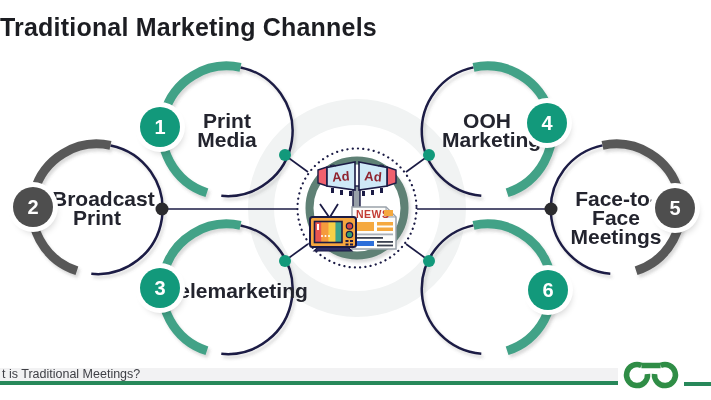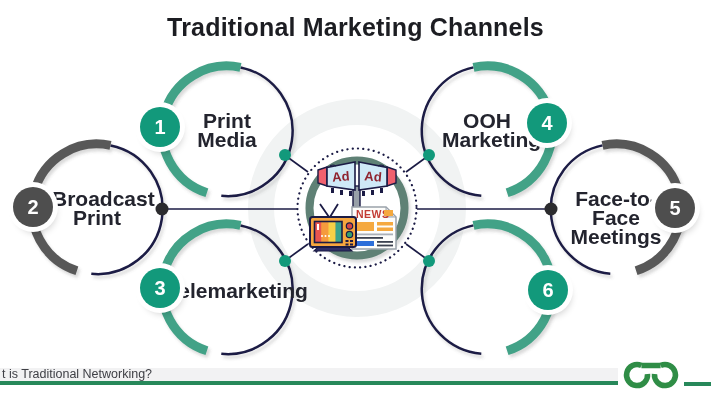--- a/index.html
+++ b/index.html
@@ -1,18 +1,18 @@
 <!DOCTYPE html>
 <html><head>
 <meta charset="utf-8">
 <style>
   html,body{margin:0;padding:0;background:#fff;}
   .canvas{position:relative;width:711px;height:400px;background:#ffffff;overflow:hidden;
           font-family:"Liberation Sans",sans-serif;}
-  .title{position:absolute;top:13px;left:0;width:100%;text-align:center;
+  .title{position:absolute;top:13px;left:0;width:100%;text-align:left;
          font-size:25px;font-weight:bold;color:#1c1d22;letter-spacing:.2px;}
   .diagram-svg{position:absolute;left:0;top:0;}
   .label{position:absolute;text-align:center;font-weight:bold;font-size:21px;
          color:#23242e;line-height:19px;}
   .badge{position:absolute;width:40px;height:40px;border-radius:50%;
          display:flex;align-items:center;justify-content:center;
          color:#fff;font-size:20px;font-weight:bold;
          box-shadow:0 0 0 5px #fff,3px 6px 7px rgba(0,0,0,.18);}
   .badge.green{background:#12997b;}
   .badge.gray{background:#4e4e4e;}
@@ -164,21 +164,21 @@
       <span>4</span>
     </div>
   <div class="badge gray" style="left:655px;top:188px;">
       <span>5</span>
     </div>
   <div class="badge green" style="left:528px;top:270px;">
       <span>6</span>
     </div>
 
   <div class="footer-bar"></div>
-  <div class="footer-caption">t is Traditional Networking?</div>
+  <div class="footer-caption">t is Traditional Meetings?</div>
   <div class="footer-line-left"></div>
   <div class="footer-line-right"></div>
   <svg class="footer-logo" width="62" height="34" viewBox="0 0 62 34">
     <g fill="none" stroke="#2f8d46" stroke-width="5.5">
       <path d="M21.4 8.5 A10.5 10.5 0 1 0 27.5 17.1"></path>
       <path d="M21.4 8.5 L31 8.5"></path>
       <path d="M40.6 8.5 A10.5 10.5 0 1 1 34.5 17.1"></path>
       <path d="M40.6 8.5 L31 8.5"></path>
     </g>
   </svg>

